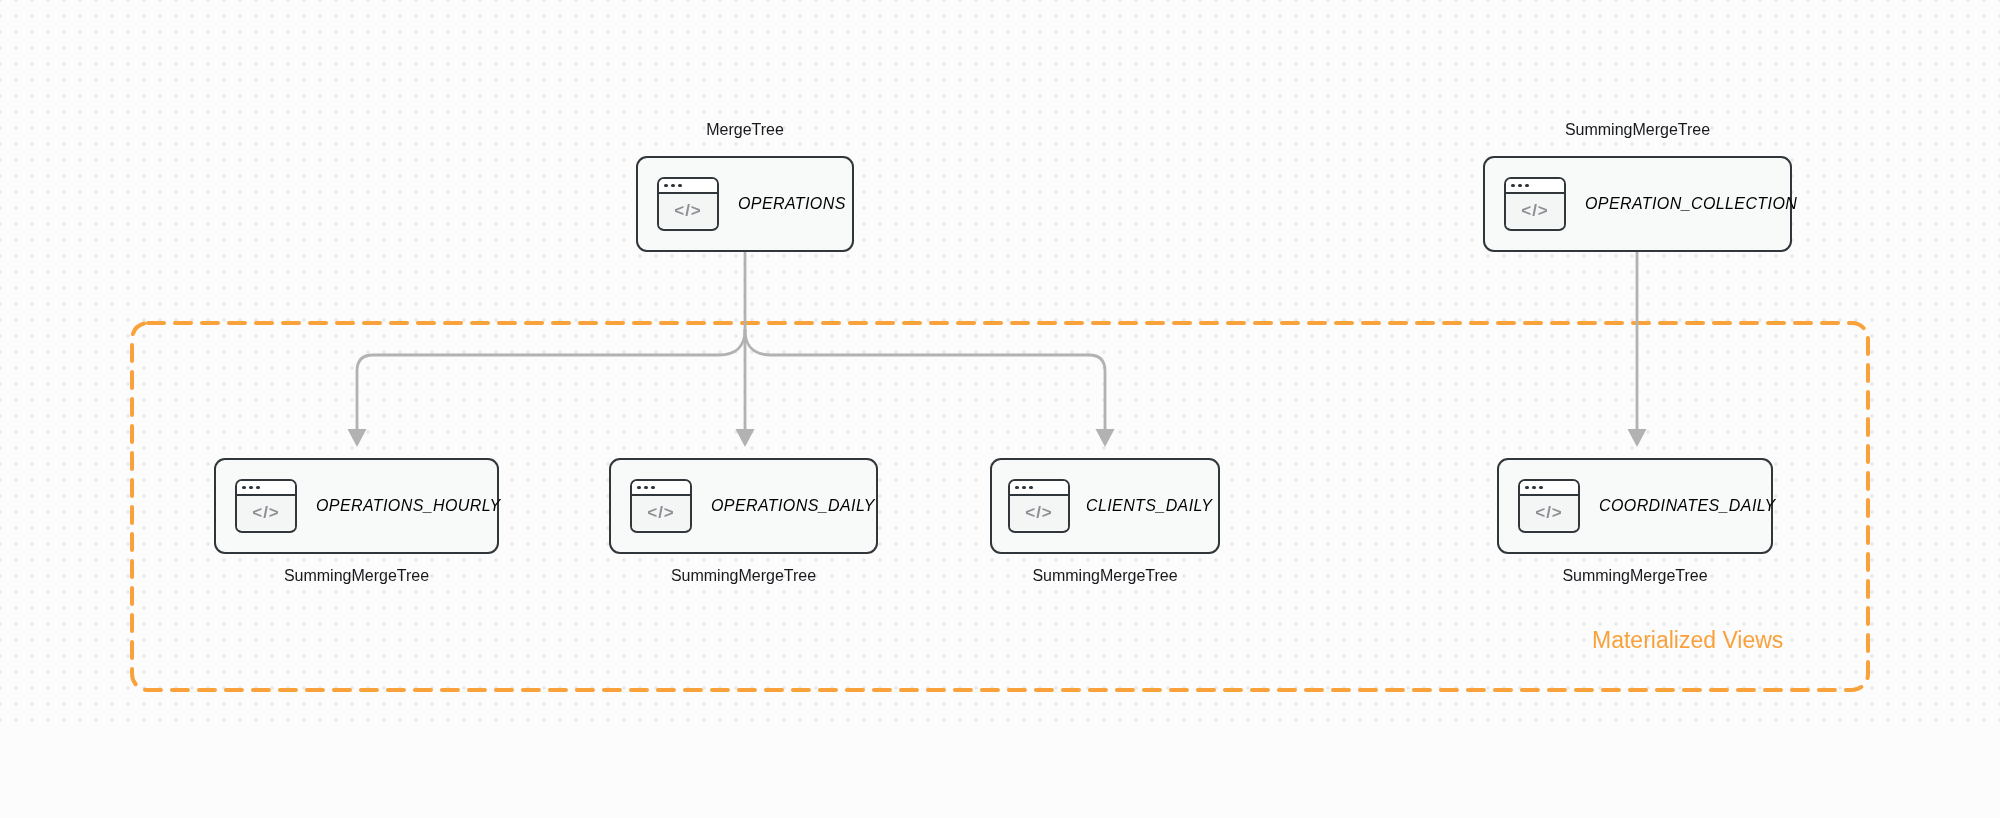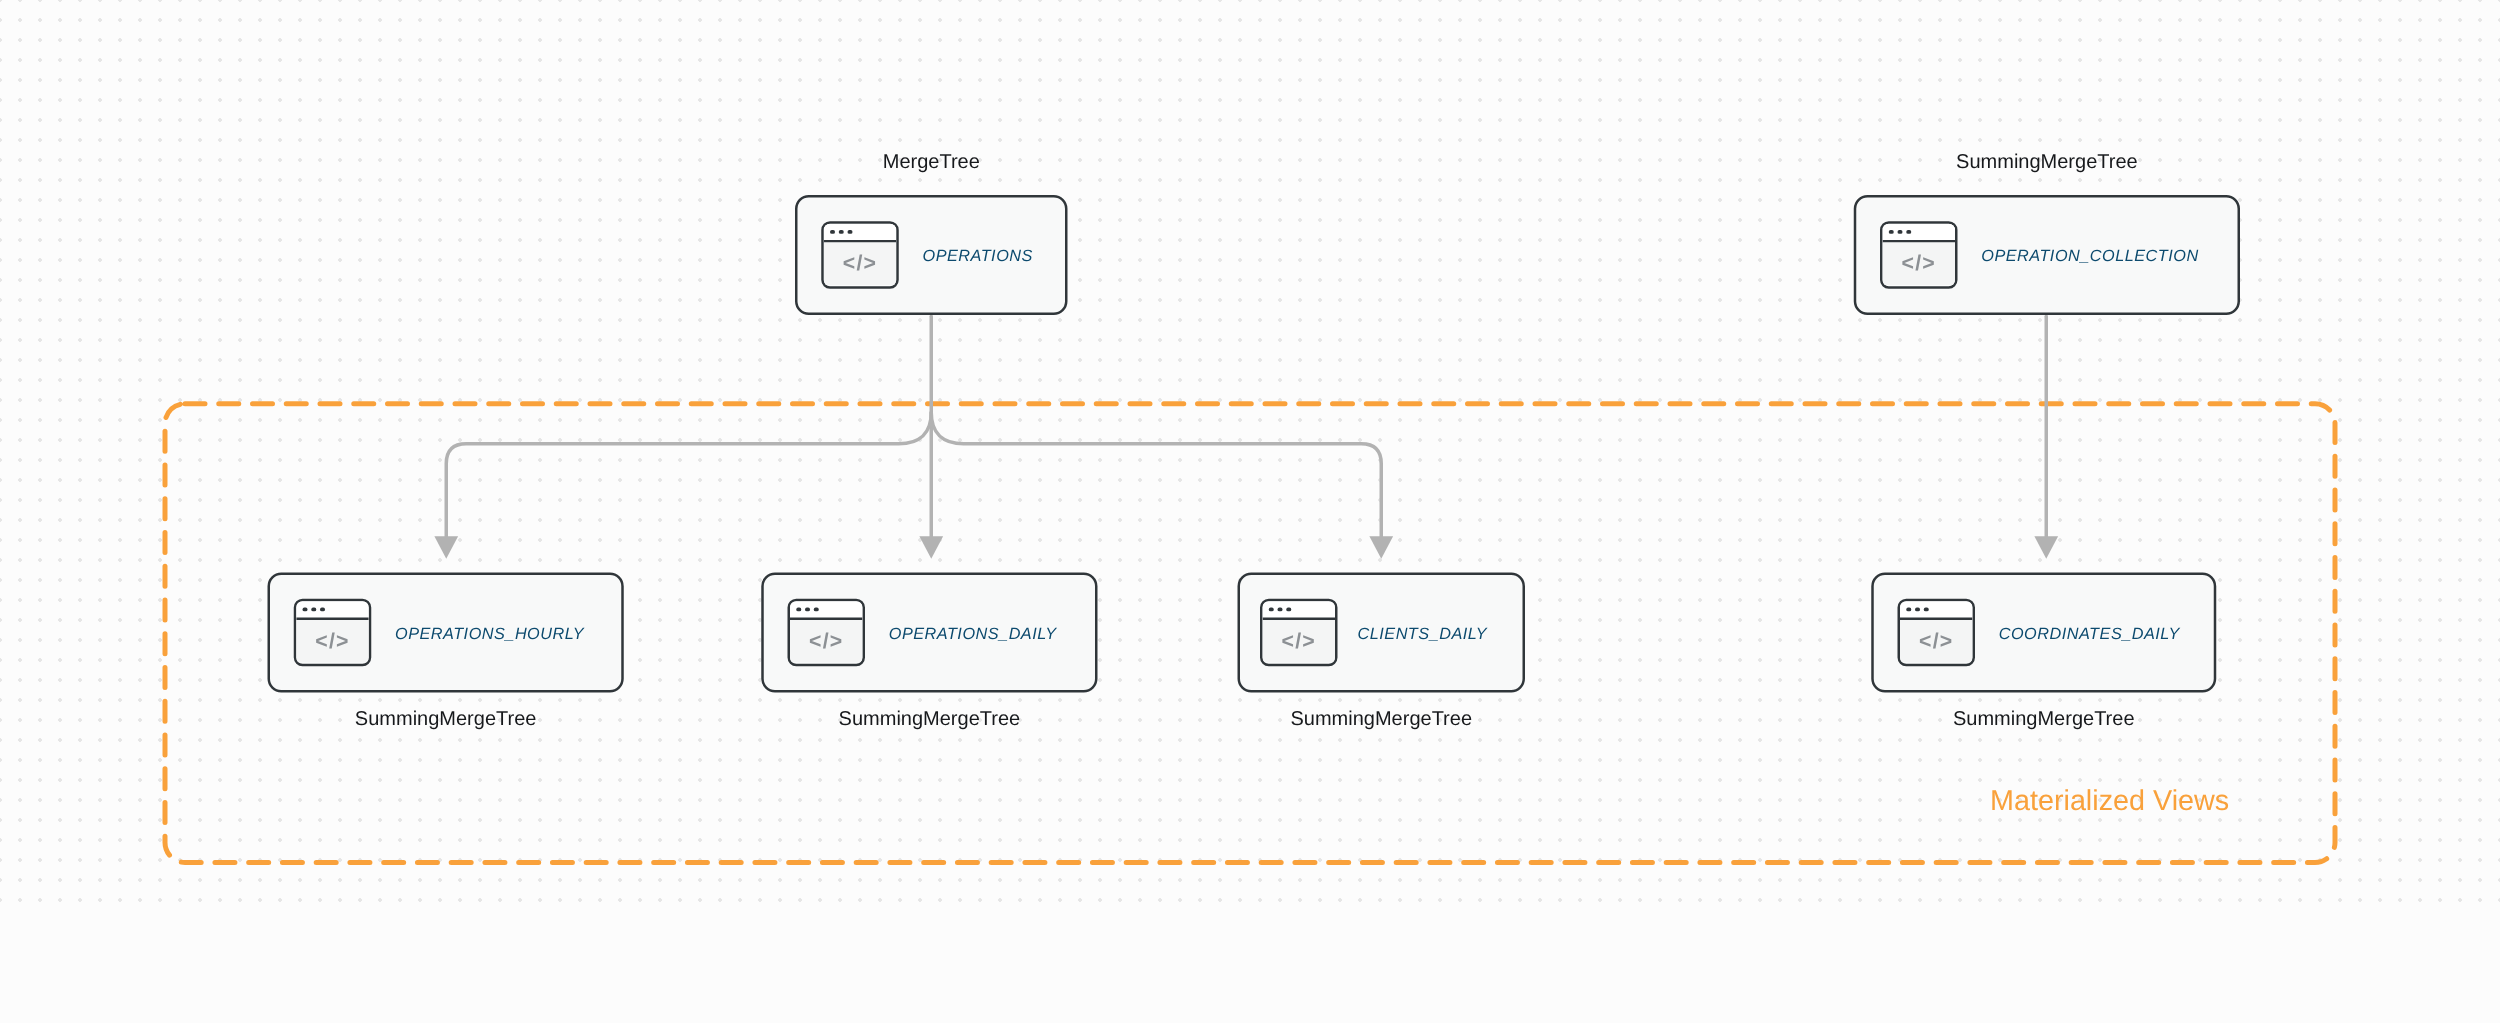--- a/index.html
+++ b/index.html
@@ -11,22 +11,22 @@
     background-position:8px 8px;
     font-family:"Liberation Sans", sans-serif;
   }
   svg.layer{position:absolute;left:0;top:0;pointer-events:none;}
   .node{
     position:absolute;display:flex;align-items:center;gap:19px;
     padding:0 19px;box-sizing:border-box;
     background:#f8f9f9;border:2.5px solid #30363a;border-radius:11px;
   }
   .node-title{
-    font-style:italic;font-size:13px;letter-spacing:.4px;
-    color:#0c4a6e;white-space:nowrap;
+    font-style:italic;font-size:16px;letter-spacing:.4px;
+    color:#000000;white-space:nowrap;
   }
   .win-icon{
     width:62px;height:54px;box-sizing:border-box;flex-shrink:0;
     border:2.5px solid #30363a;border-radius:7px;background:#fbfcfc;overflow:hidden;
   }
   .win-bar{
     height:13px;border-bottom:2px solid #30363a;
     display:flex;align-items:center;gap:3.5px;padding-left:5px;background:#ffffff;
   }
   .win-dot{width:3.5px;height:3.5px;border-radius:50%;background:#30363a;}

